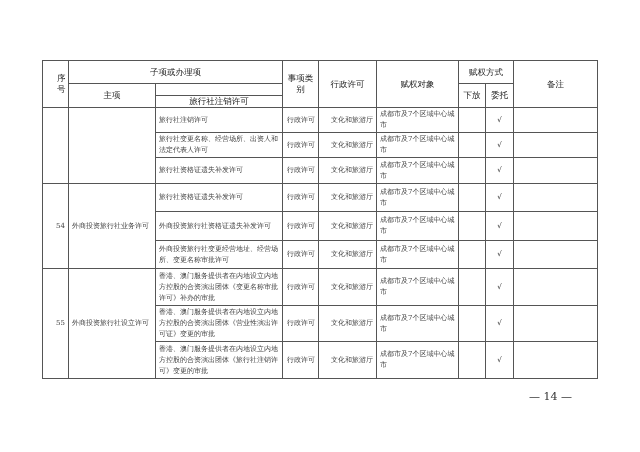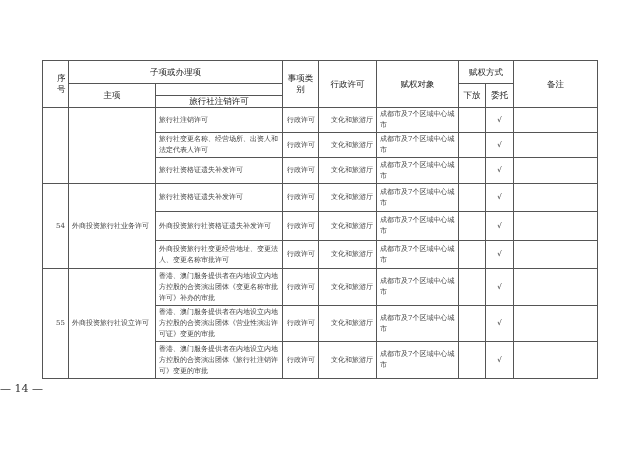--- a/index.html
+++ b/index.html
@@ -16,21 +16,21 @@
     font-size: 7px; line-height: 11px; font-weight: normal;
   }
   table.doc th {
     font-family: "DejaVu Sans", "Liberation Sans", sans-serif; font-size: 8.5px; text-align: center;
     color: #222; line-height: 11px;
   }
   .c { text-align: right; }
   .l { text-align: left; }
   .check { text-align: center; font-size: 8px; }
   .page-num {
-    position: absolute; top: 382px; left: 0; width: 572px; text-align: left;
+    position: absolute; top: 390px; left: 0; width: 572px; text-align: right;
     font-size: 11px; color: #333; font-family: "DejaVu Serif", "Liberation Serif", serif;
   }
   .body-cell { color: #444; }
 </style>
 </head>
 <body>
 
 <table class="doc">
   <colgroup>
     <col style="width:26px">
@@ -109,21 +109,21 @@
     <tr style="height:29px">
       <td class="l body-cell">外商投资旅行社资格证遗失补发许可</td>
       <td class="c body-cell">行政许可</td>
       <td class="c body-cell">文化和旅游厅</td>
       <td class="l body-cell">成都市及7个区域中心城市</td>
       <td class="check"></td>
       <td class="check">√</td>
       <td></td>
     </tr>
     <tr style="height:28px">
-      <td class="l body-cell">外商投资旅行社变更经营地址、变更法人、变更名称审批许可</td>
+      <td class="l body-cell">外商投资旅行社变更经营地址、经营场所、变更名称审批许可</td>
       <td class="c body-cell">行政许可</td>
       <td class="c body-cell">文化和旅游厅</td>
       <td class="l body-cell">成都市及7个区域中心城市</td>
       <td class="check"></td>
       <td class="check">√</td>
       <td></td>
     </tr>
 
     <tr style="height:37px">
       <td rowspan="3" class="c body-cell">55</td>

